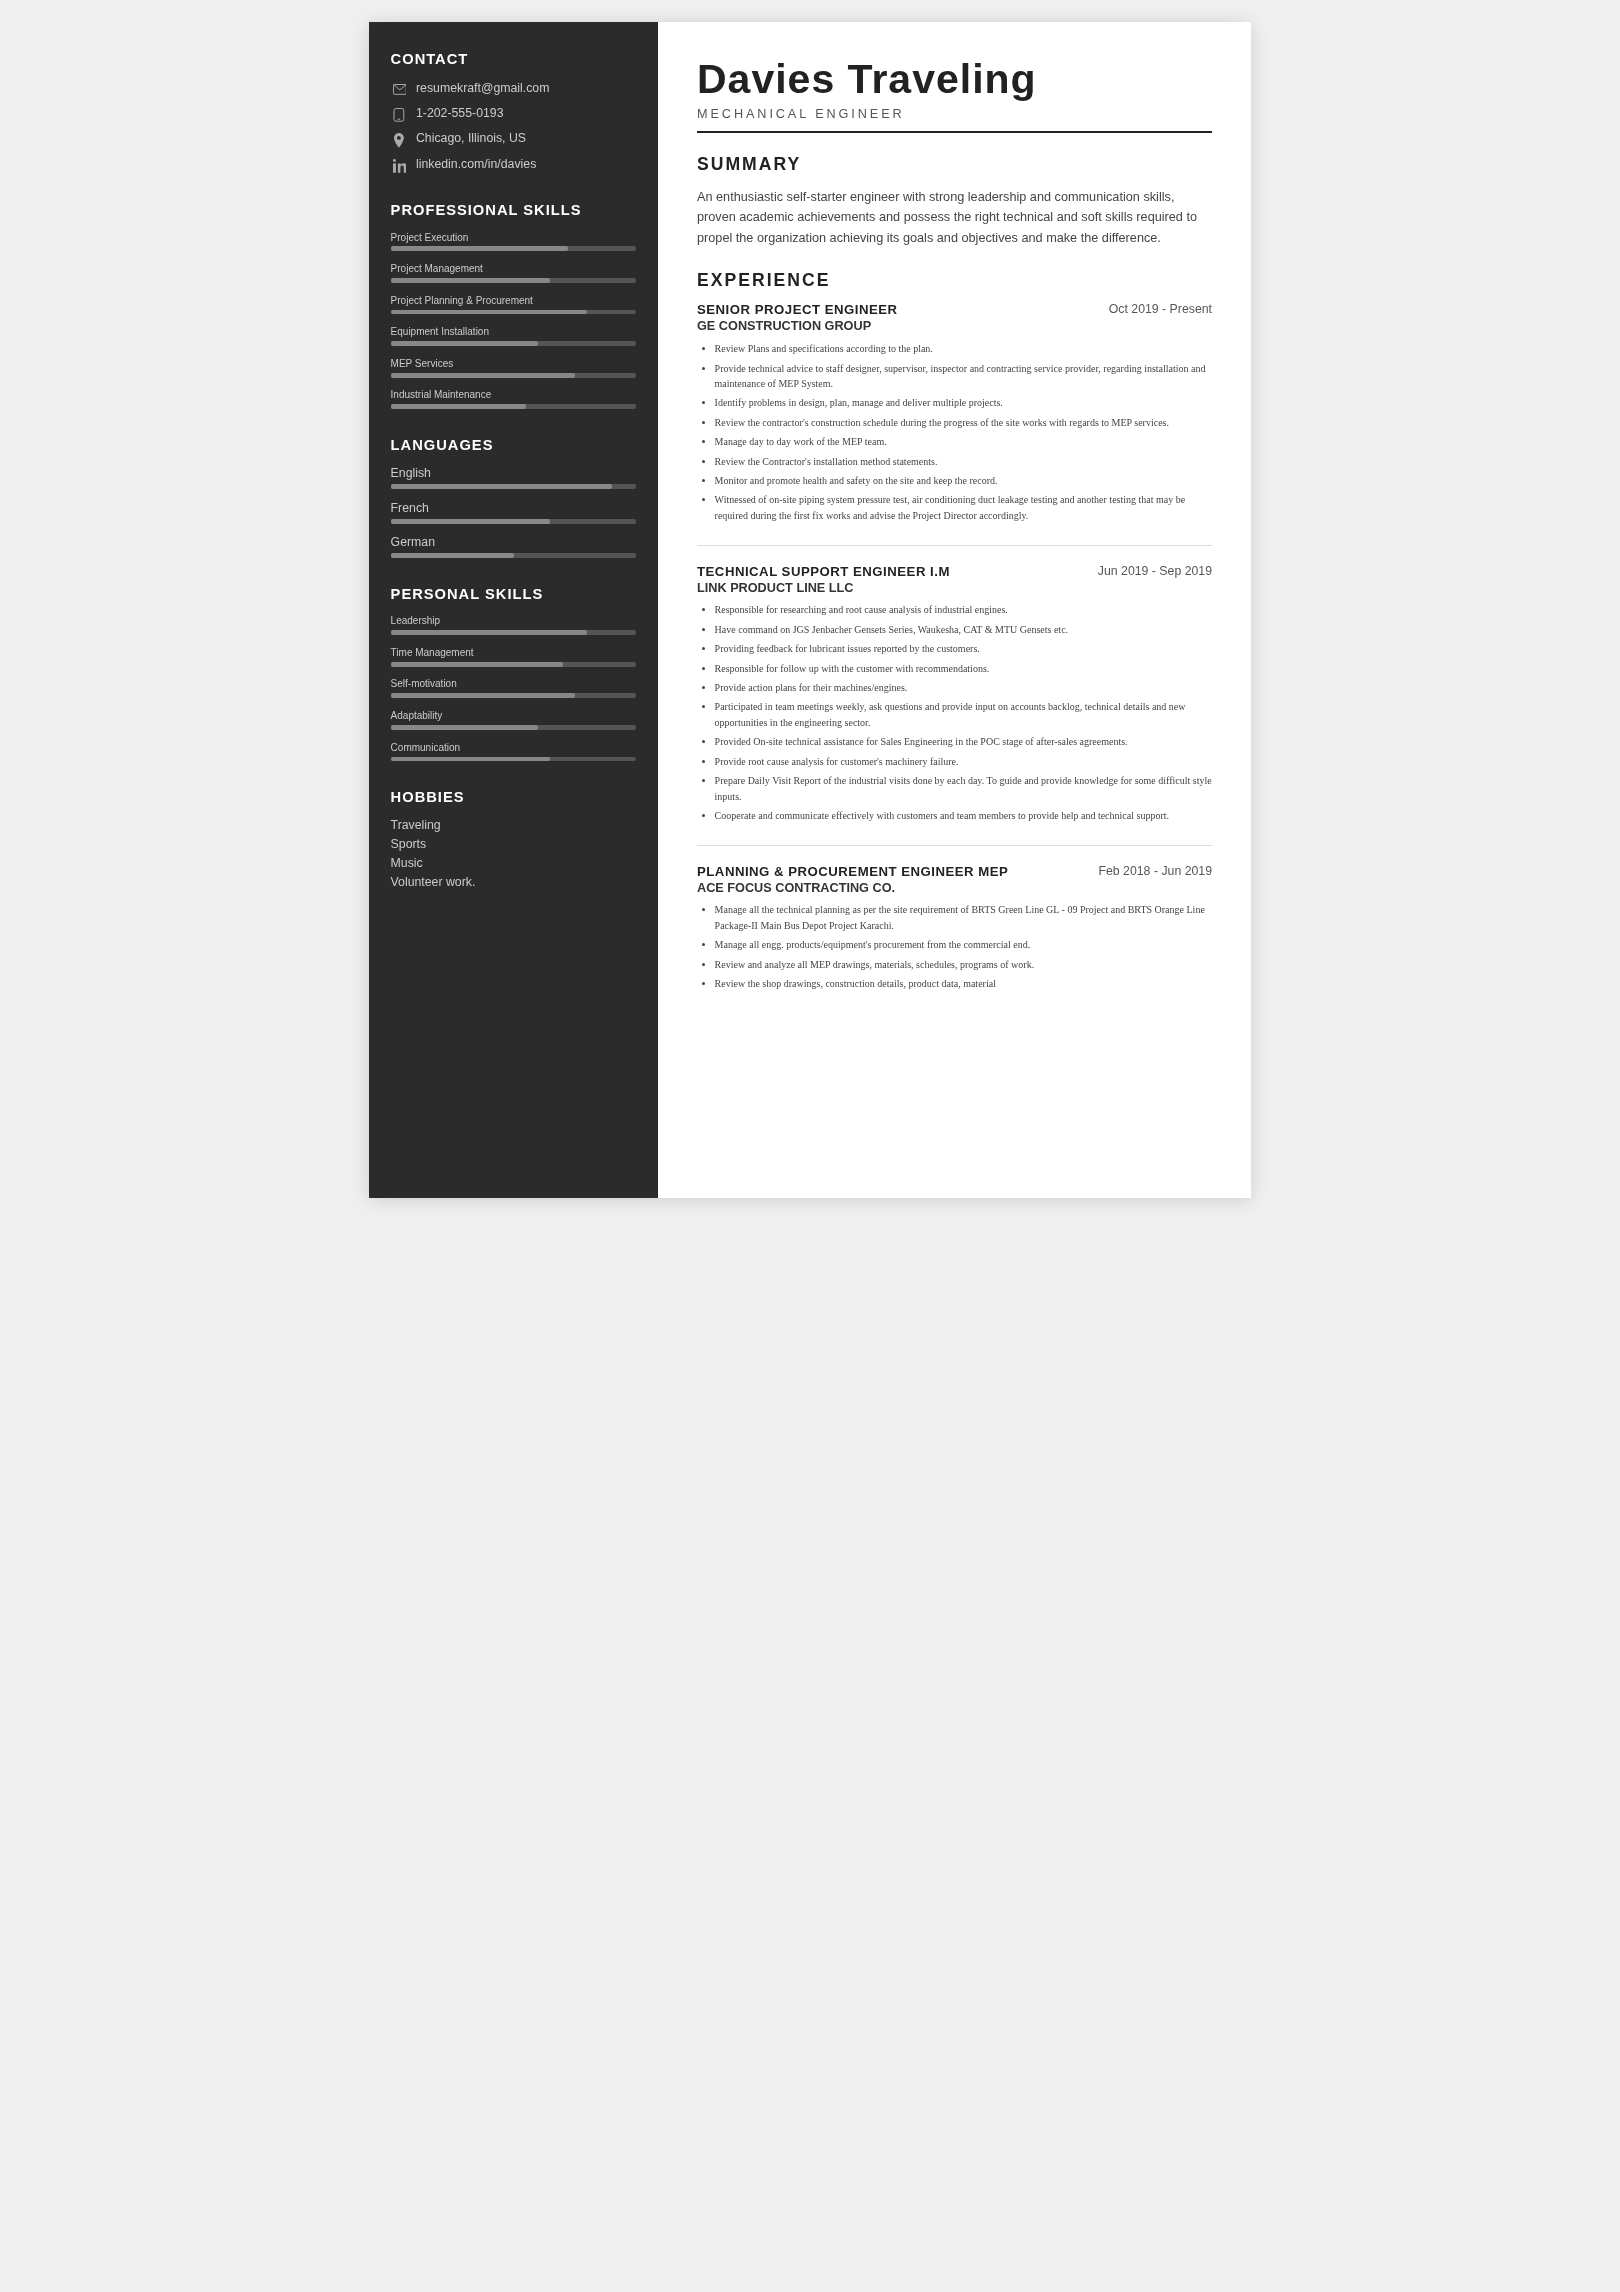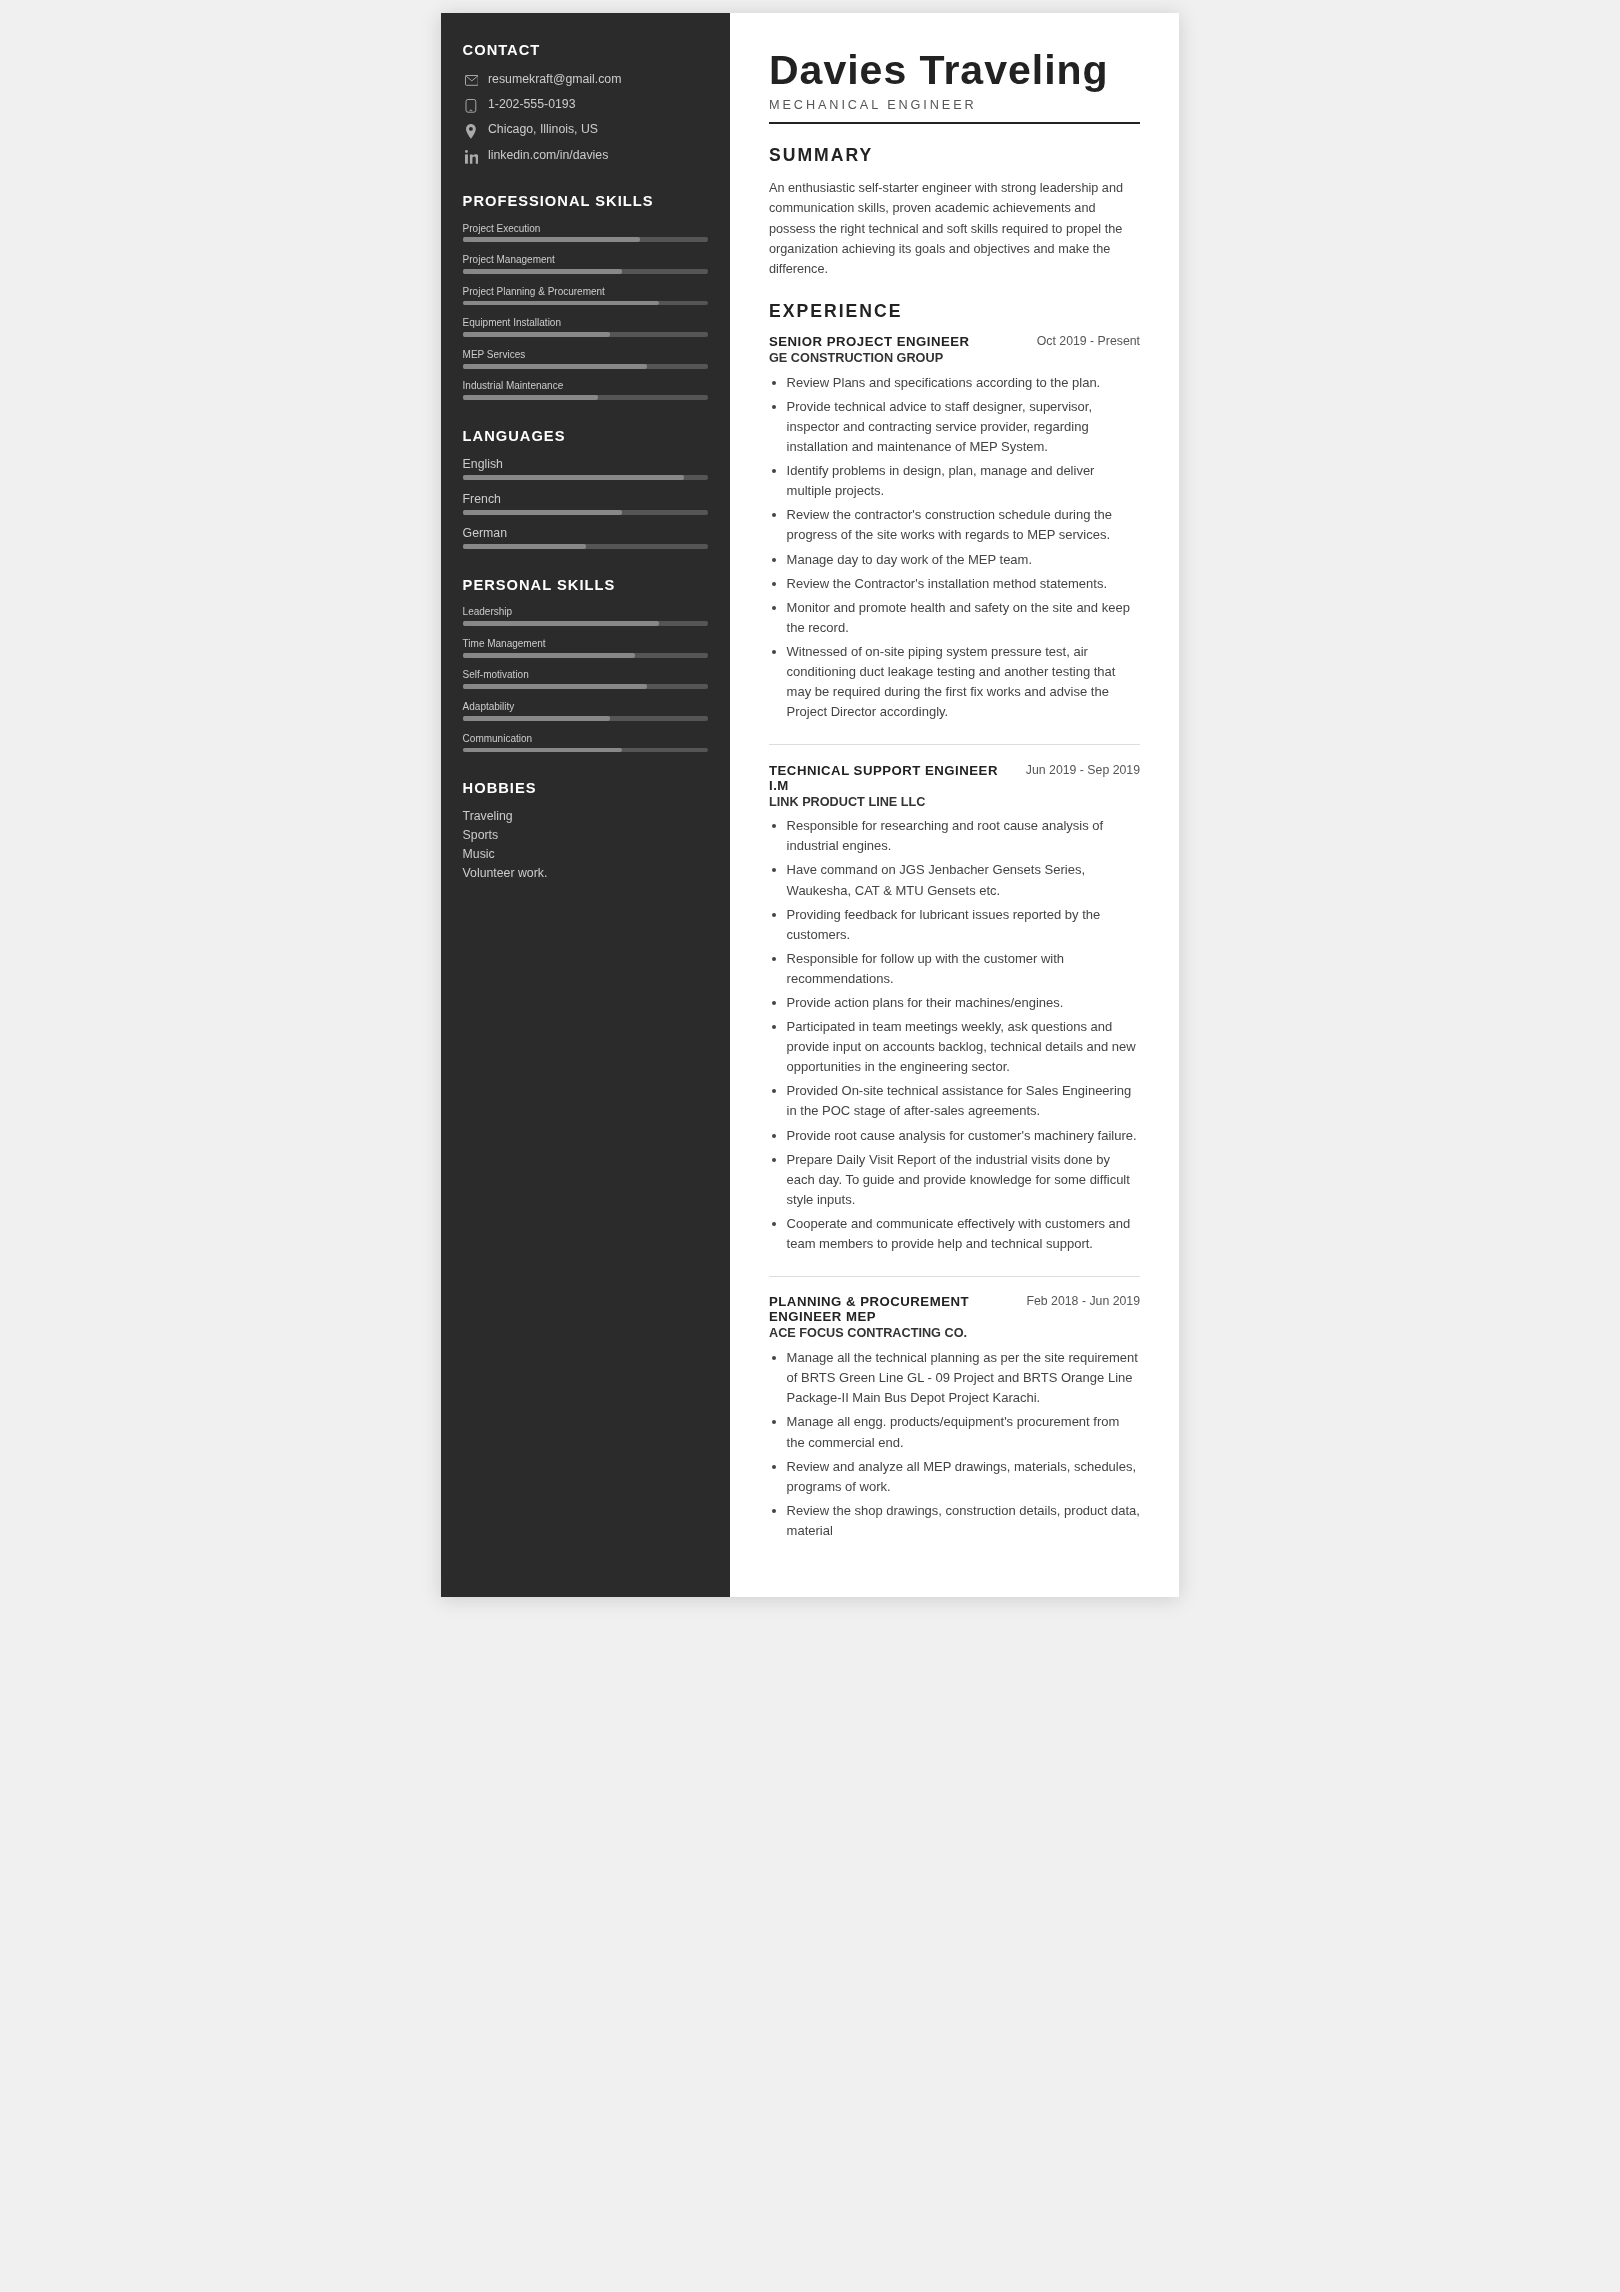--- a/index.html
+++ b/index.html
@@ -5,26 +5,26 @@
     * { margin: 0; padding: 0; box-sizing: border-box; }
     body {
       font-family: Arial, sans-serif;
       background: #f0f0f0;
       display: flex;
       justify-content: center;
       align-items: flex-start;
       min-height: 100vh;
     }
     .resume {
-      width: 738px;
+      width: 882px;
       min-height: 1176px;
       display: flex;
       background: #fff;
       box-shadow: 0 2px 19.6px rgba(0,0,0,0.15);
-      margin: 13px auto;
+      margin: 22px auto;
     }
     
     .sidebar {
       width: 289px;
       min-width: 289px;
       background: #2b2b2b;
       color: #ccc;
       padding: 29px 21.6px;
     }
     .sidebar-section {
@@ -154,24 +154,25 @@
       font-size: 12.7px;
       font-weight: bold;
       color: #333;
       text-transform: uppercase;
       margin-bottom: 7.8px;
     }
     .exp-bullets {
       padding-left: 17.6px;
     }
     .exp-bullets li {
-      font-size: 13px;
+      font-size: 10px;
       color: #444;
       line-height: 1.55;
       margin-bottom: 3.9px;
+      font-family: Liberation Serif, serif;
     }
     .divider {
       border: none;
       border-top: 1px solid #ddd;
       margin: 17.6px 0;
     }
   </style>
 </head>
 <body>
 

